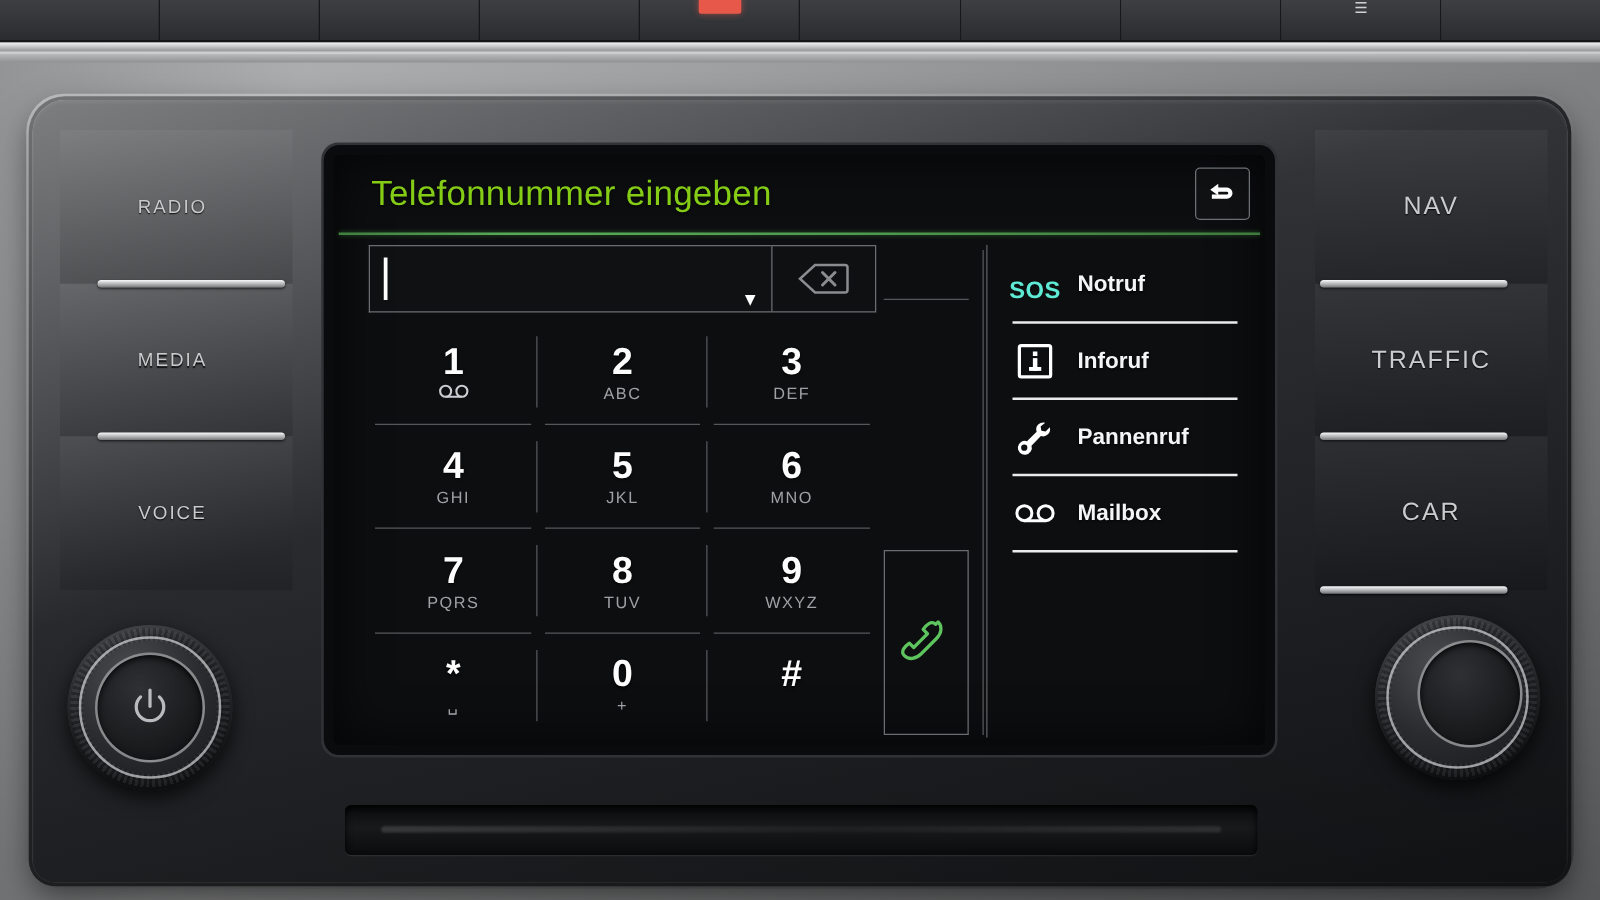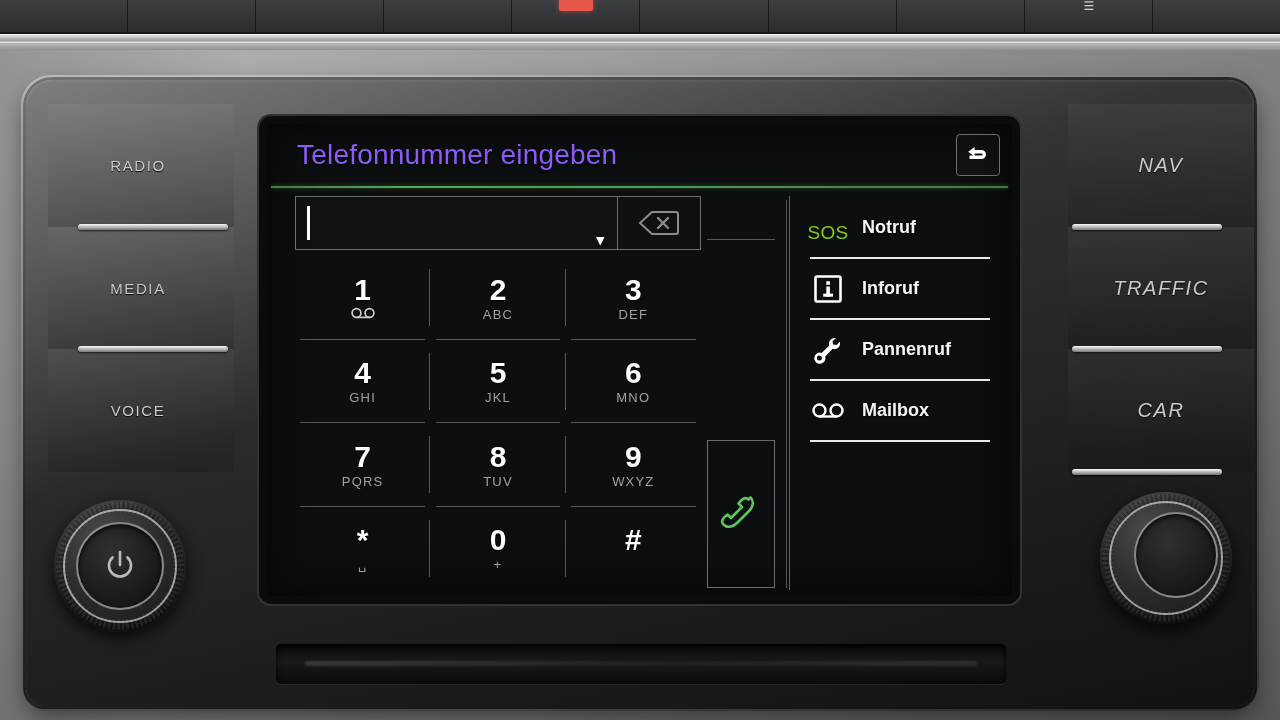--- a/index.html
+++ b/index.html
@@ -82,21 +82,21 @@
     background:linear-gradient(160deg, rgba(255,255,255,.38), rgba(255,255,255,.04) 40%, rgba(0,0,0,.25));
     z-index:-1;
   }
 
   
   .keycol{
     position:absolute; top:24px; width:186px; height:368px;
     display:flex; flex-direction:column;
   }
   .keycol.left{ left:22px; }
-  .keycol.right{ right:0;font-style:italic; }
+  .keycol.right{ right:16px; }
   .hardkey{
     flex:1;
     position:relative;
     display:flex; align-items:center; justify-content:center;
     background:linear-gradient(180deg, rgba(255,255,255,.045) 0%, rgba(0,0,0,.14) 100%);
   }
   .hardkey span{
     font-size:15px; letter-spacing:1.6px;
     color:#c9cbcd;
     text-shadow:0 1px 1px rgba(0,0,0,.9);
@@ -132,21 +132,21 @@
 
   
   .scr-head{
     position:relative;
     height:62px;
     padding:0 12px 0 30px;
     display:flex; align-items:center; justify-content:space-between;
   }
   .scr-title{
     font-size:28px; font-weight:400;
-    color:#8b5cf6;
+    color:#84cc16;
     letter-spacing:.2px;
     text-shadow:0 1px 2px rgba(0,0,0,.8);
   }
   .back-btn{
     width:44px; height:42px;
     border:1px solid #6d7073;
     border-radius:4px;
     display:flex; align-items:center; justify-content:center;
     background:rgba(255,255,255,.02);
   }
@@ -258,21 +258,21 @@
     width:36px; height:34px;
     display:flex; align-items:center; justify-content:center;
     flex:0 0 36px;
   }
   .ritem .lbl{
     font-size:18px; color:#f4f5f6;
     text-shadow:0 1px 2px rgba(0,0,0,.8);
     font-weight:bold;
   }
   .sos-text{
-    font-size:19px; font-weight:400; color:#84cc16;
+    font-size:19px; font-weight:700; color:#5eead4;
     letter-spacing:.3px;
     margin-top:10px;
   }
 
   
   .knob{
     position:absolute;
     width:132px; height:132px;
     border-radius:50%;
     background:

